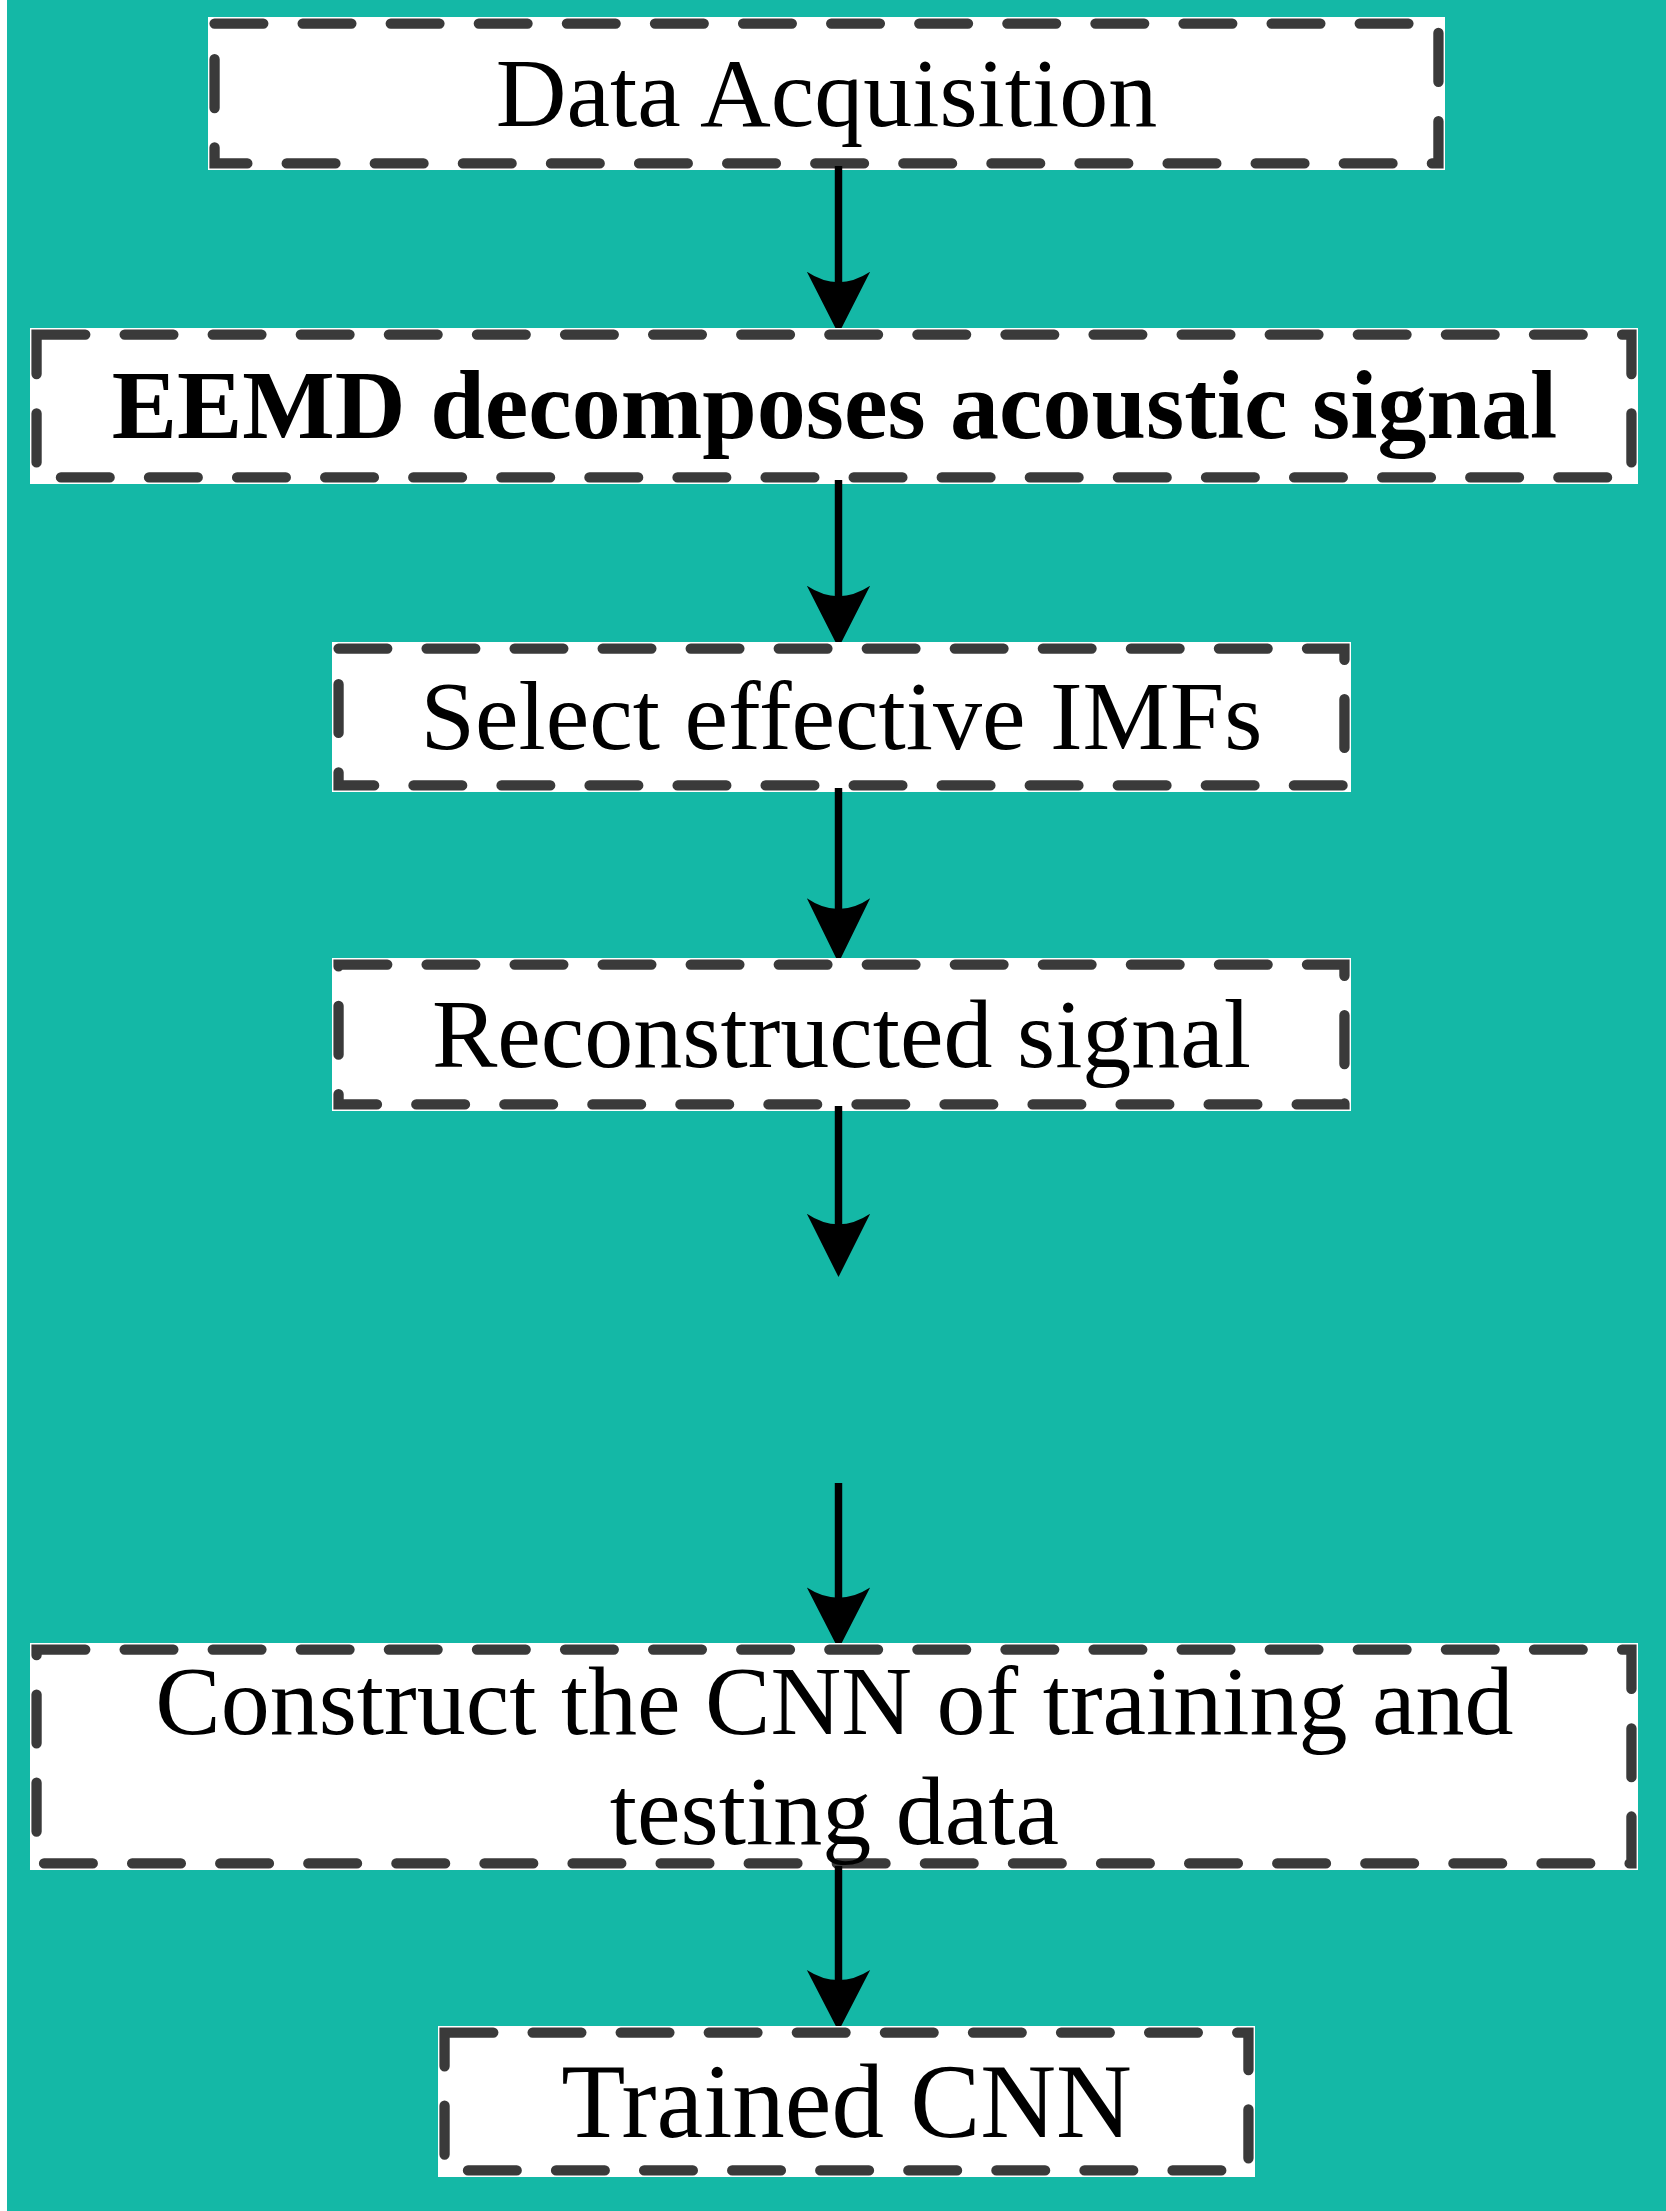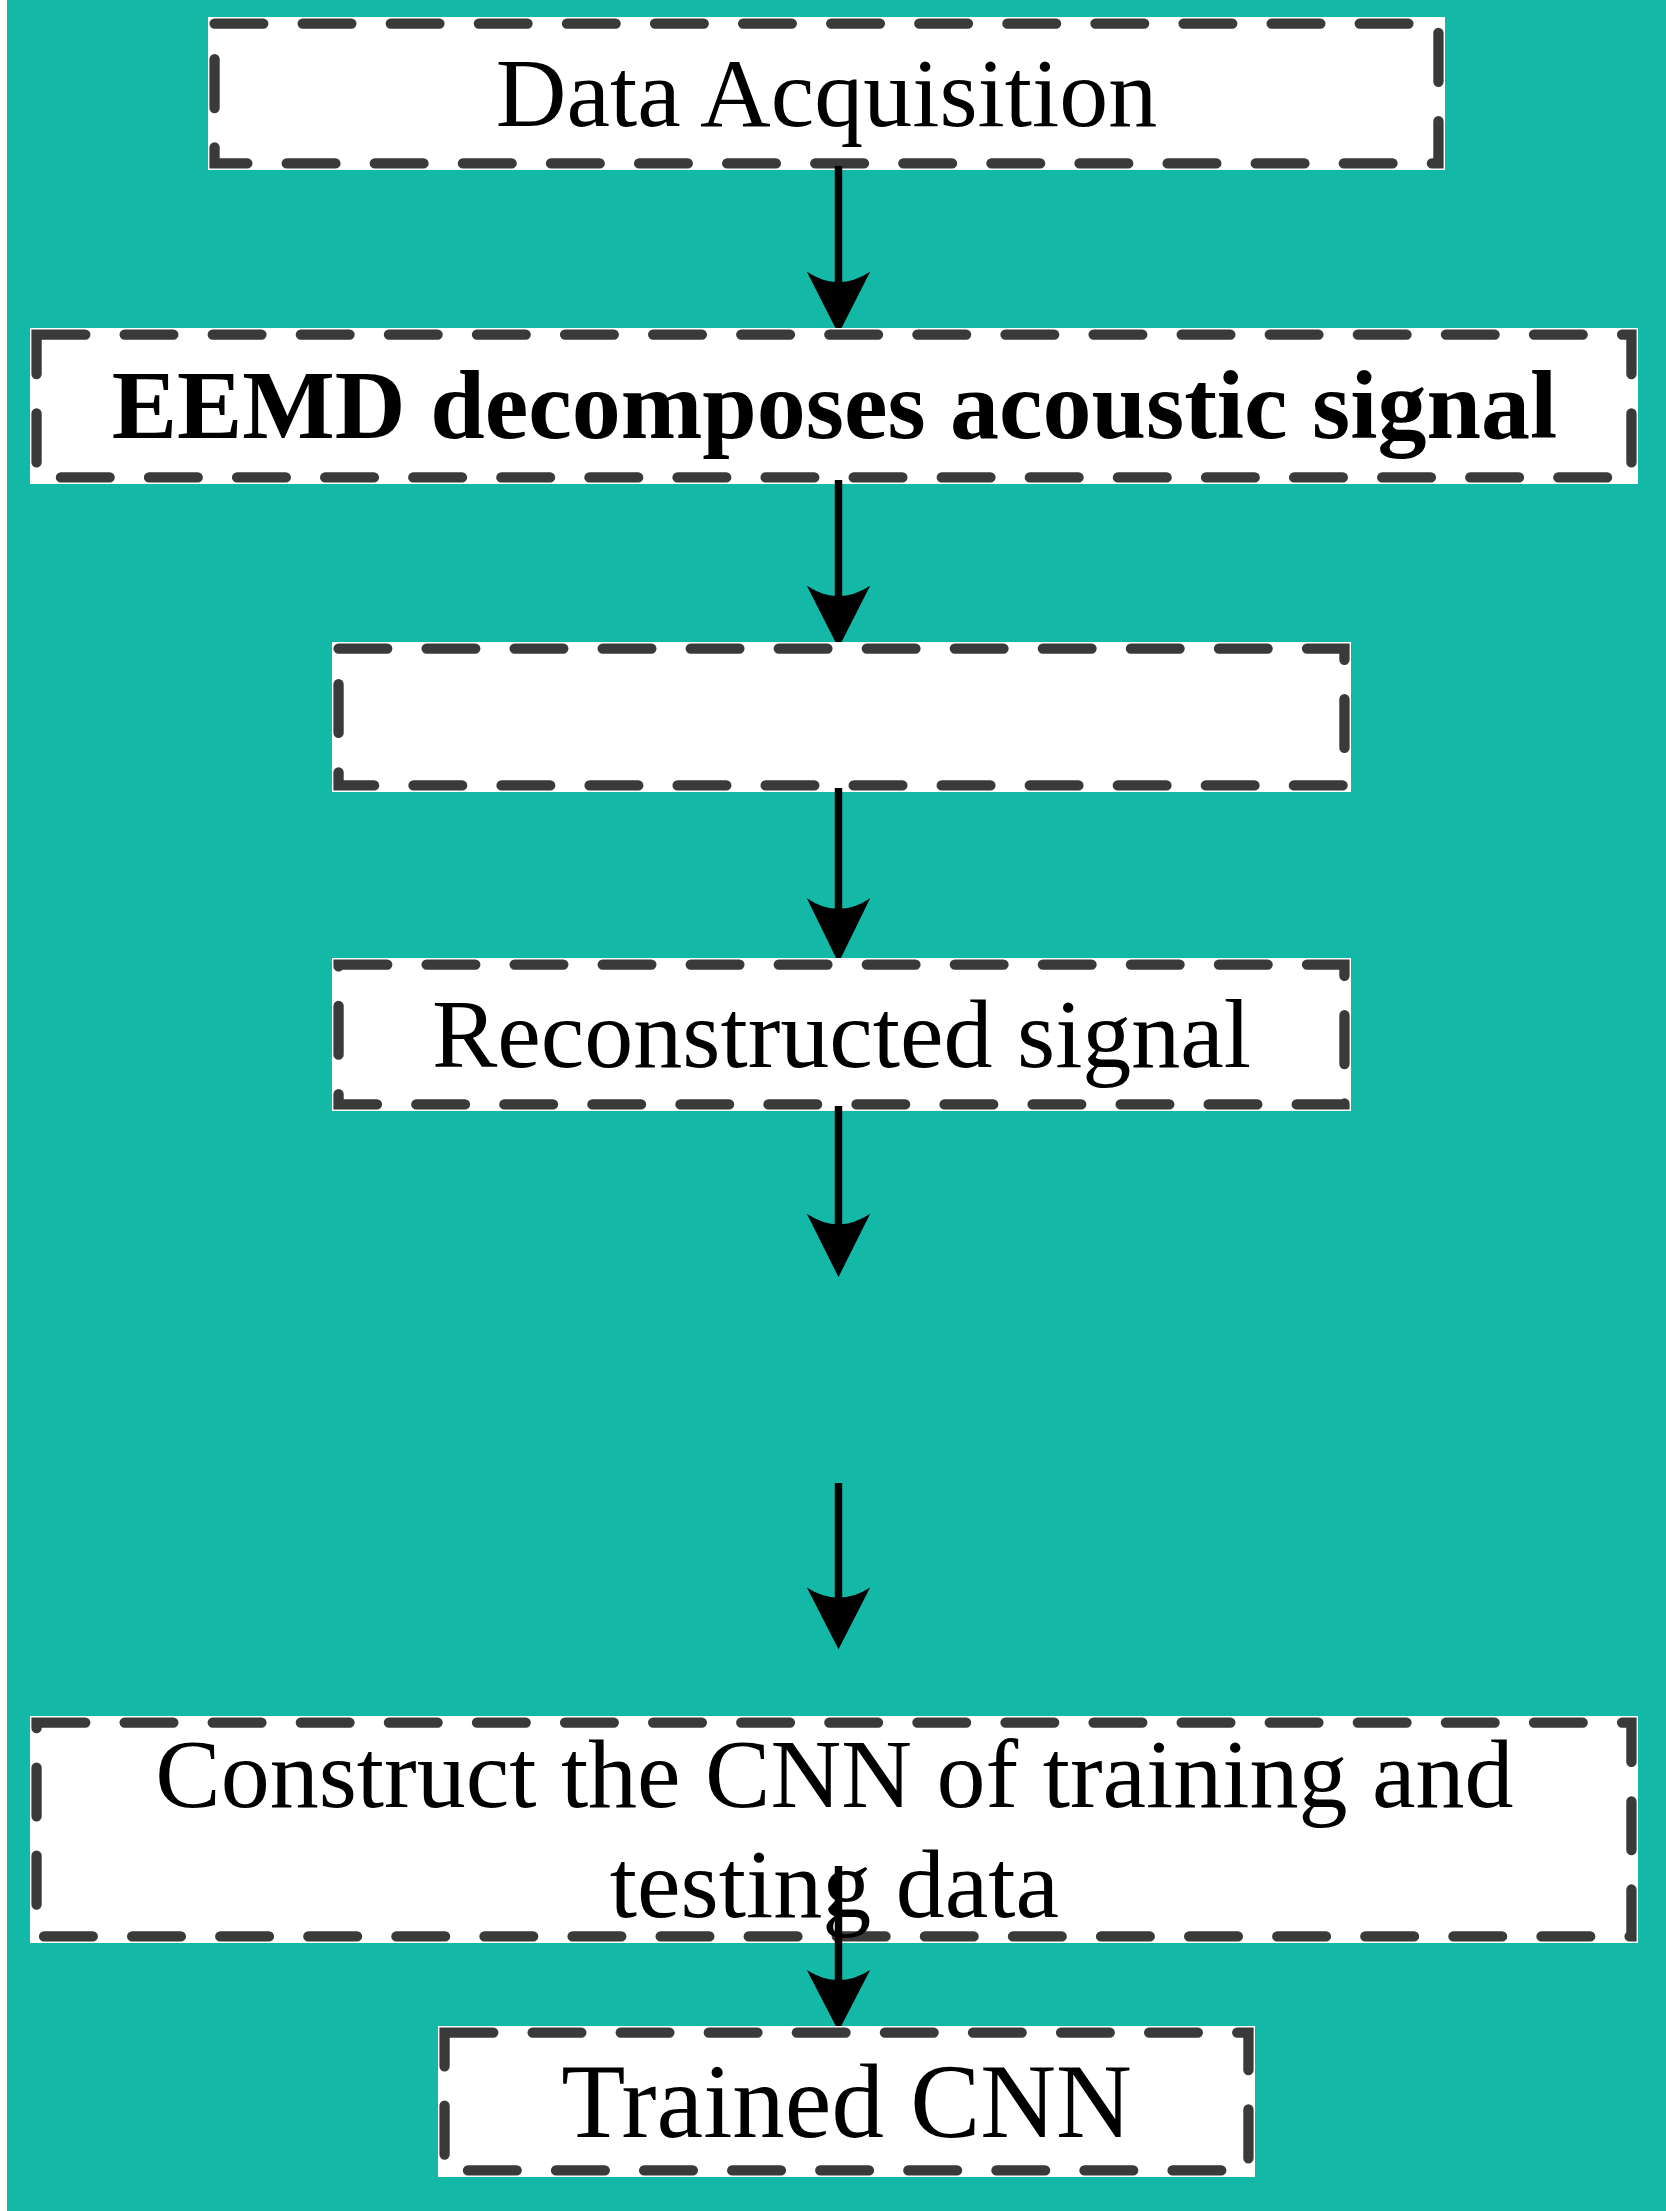--- a/index.html
+++ b/index.html
@@ -88,20 +88,21 @@
 
   <svg class="arrow" style="left:798px; top:480px; height:170px;" viewBox="0 0 72 180" preserveAspectRatio="none">
     <line class="shaft" x1="36" y1="0" x2="36" y2="128"></line>
     <path class="head" d="M 2 112 Q 36 134 70 112 L 36 178 Z"></path>
   </svg>
 
   <div class="box" style="left:325px; top:642px; width:1019px; height:150px;">
     <svg class="border-svg" viewBox="0 0 1088 160" preserveAspectRatio="none">
       <rect x="7" y="7" width="1074" height="146"></rect>
     </svg>
+    <span class="label">Select effective IMFs</span>
   </div>
 
   <svg class="arrow" style="left:798px; top:788px; height:177px;" viewBox="0 0 72 180" preserveAspectRatio="none">
     <line class="shaft" x1="36" y1="0" x2="36" y2="128"></line>
     <path class="head" d="M 2 112 Q 36 134 70 112 L 36 178 Z"></path>
   </svg>
 
   <div class="box" style="left:325px; top:958px; width:1019px; height:153px;align-items:center;">
     <svg class="border-svg" viewBox="0 0 1088 163" preserveAspectRatio="none">
       <rect x="7" y="7" width="1074" height="149"></rect>
@@ -113,21 +114,21 @@
     <line class="shaft" x1="36" y1="0" x2="36" y2="128"></line>
     <path class="head" d="M 2 112 Q 36 134 70 112 L 36 178 Z"></path>
   </svg>
 
 
   <svg class="arrow" style="left:798px; top:1483px; height:168px;" viewBox="0 0 72 180" preserveAspectRatio="none">
     <line class="shaft" x1="36" y1="0" x2="36" y2="128"></line>
     <path class="head" d="M 2 112 Q 36 134 70 112 L 36 178 Z"></path>
   </svg>
 
-  <div class="box" style="left:23.4px; top:1716px; width:1608px; height:227px;">
+  <div class="box" style="left:23.4px; top:1643px; width:1608px; height:227px;">
     <svg class="border-svg" viewBox="0 0 1716 242" preserveAspectRatio="none">
       <rect x="7" y="7" width="1702" height="228"></rect>
     </svg>
     <span class="label">Construct the CNN of training and
 testing data</span>
   </div>
 
   <svg class="arrow" style="left:798px; top:1866px; height:167px;" viewBox="0 0 72 180" preserveAspectRatio="none">
     <line class="shaft" x1="36" y1="0" x2="36" y2="128"></line>
     <path class="head" d="M 2 112 Q 36 134 70 112 L 36 178 Z"></path>

